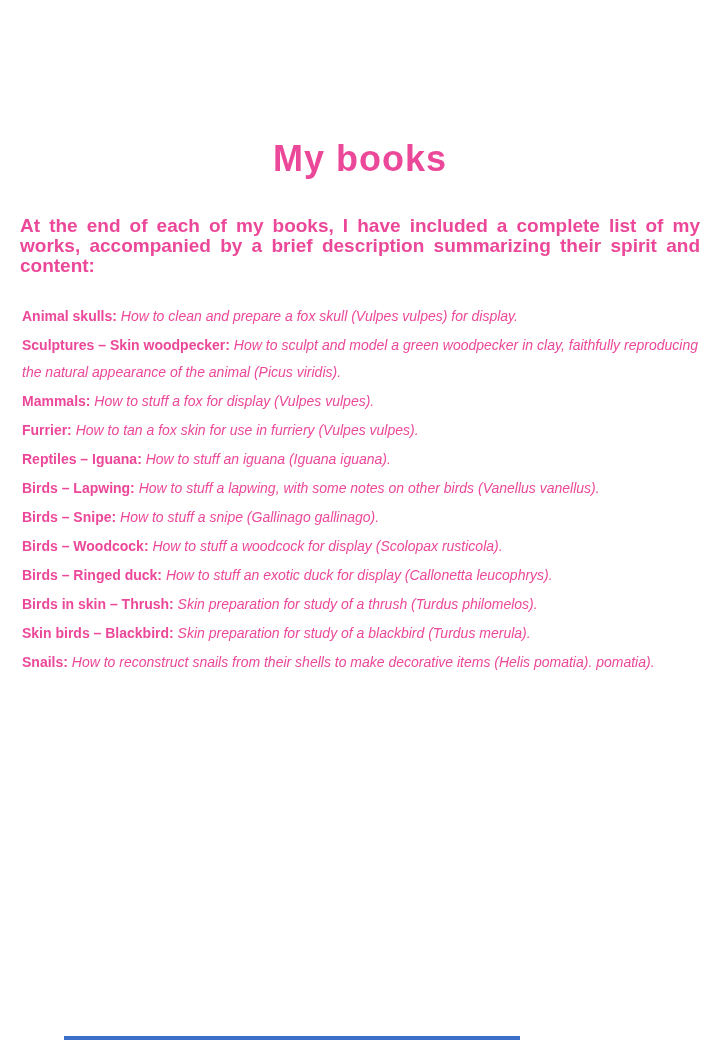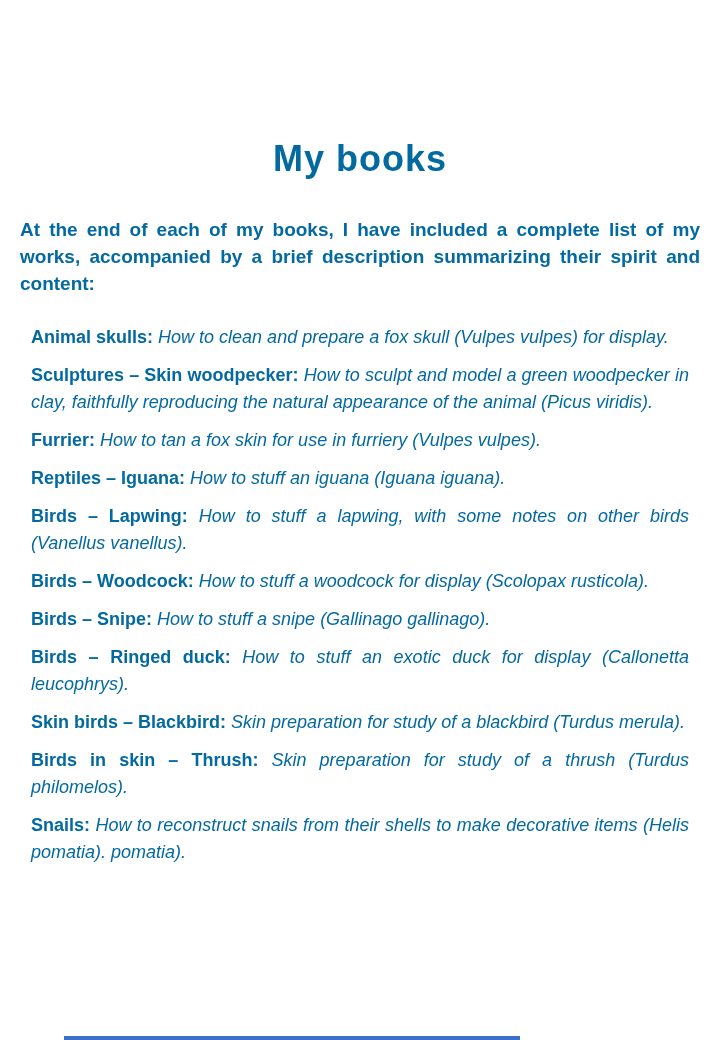--- a/index.html
+++ b/index.html
@@ -5,47 +5,47 @@
   html, body {
     margin: 0;
     padding: 0;
     background: #ffffff;
   }
   .page {
     position: relative;
     width: 720px;
     height: 1040px;
     background: #ffffff;
-    color: #0369a1;
+    color: #ec4899;
     font-family: "Liberation Sans", sans-serif;
     overflow: hidden;
     -webkit-font-smoothing: antialiased;
   }
   .doc-title {
     margin: 0;
     padding-top: 138px;
     text-align: center;
     font-size: 36px;
     line-height: 42px;
     font-weight: bold;
     letter-spacing: 1px;
   }
   .intro {
     margin: 36px 20px 0 20px;
     font-size: 19px;
-    line-height: 27px;
+    line-height: 20px;
     font-weight: bold;
     text-align: justify;
   }
   .book-list {
     margin: 27px 20px 0 20px;
   }
   .entry {
-    margin: 11px;
-    font-size: 18px;
+    margin: 2px;
+    font-size: 14px;
     line-height: 27px;
     text-align: justify;
   }
   .entry .label {
     font-weight: bold;
     font-style: normal;
   }
   .entry .desc {
     font-style: italic;
     font-weight: normal;
@@ -65,37 +65,38 @@
   <h1 class="doc-title">My books</h1>
 
   <p class="intro">At the end of each of my books, I have included a complete list of my works, accompanied by a brief description summarizing their spirit and content:</p>
 
   <div class="book-list">
 
       <p class="entry"><span class="label">Animal skulls:</span> <span class="desc">How to clean and prepare a fox skull (Vulpes vulpes) for display.</span></p>
 
       <p class="entry"><span class="label">Sculptures – Skin woodpecker:</span> <span class="desc">How to sculpt and model a green woodpecker in clay, faithfully reproducing the natural appearance of the animal (Picus viridis).</span></p>
 
+      <p class="entry"><span class="label">Mammals:</span> <span class="desc">How to stuff a fox for display (Vulpes vulpes).</span></p>
 
       <p class="entry"><span class="label">Furrier:</span> <span class="desc">How to tan a fox skin for use in furriery (Vulpes vulpes).</span></p>
 
 
       <p class="entry"><span class="label">Reptiles – Iguana:</span> <span class="desc">How to stuff an iguana (Iguana iguana).</span></p>
 
       <p class="entry"><span class="label">Birds – Lapwing:</span> <span class="desc">How to stuff a lapwing, with some notes on other birds (Vanellus vanellus).</span></p>
 
 
+      <p class="entry"><span class="label">Birds – Snipe:</span> <span class="desc">How to stuff a snipe (Gallinago gallinago).</span></p>
+
       <p class="entry"><span class="label">Birds – Woodcock:</span> <span class="desc">How to stuff a woodcock for display (Scolopax rusticola).</span></p>
-
-      <p class="entry"><span class="label">Birds – Snipe:</span> <span class="desc">How to stuff a snipe (Gallinago gallinago).</span></p>
 
       <p class="entry"><span class="label">Birds – Ringed duck:</span> <span class="desc">How to stuff an exotic duck for display (Callonetta leucophrys).</span></p>
 
 
+      <p class="entry"><span class="label">Birds in skin – Thrush:</span> <span class="desc">Skin preparation for study of a thrush (Turdus philomelos).</span></p>
+
       <p class="entry"><span class="label">Skin birds – Blackbird:</span> <span class="desc">Skin preparation for study of a blackbird (Turdus merula).</span></p>
-
-      <p class="entry"><span class="label">Birds in skin – Thrush:</span> <span class="desc">Skin preparation for study of a thrush (Turdus philomelos).</span></p>
 
       <p class="entry"><span class="label">Snails:</span> <span class="desc">How to reconstruct snails from their shells to make decorative items (Helis pomatia). pomatia).</span></p>
     </div>
 
   <div class="bottom-bar" style="background: rgb(59, 111, 201);"></div>
 </div>
 
 </body></html>

